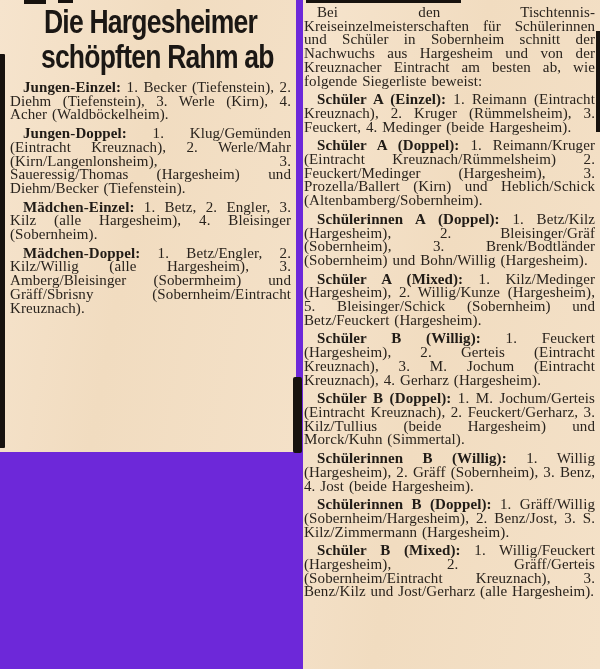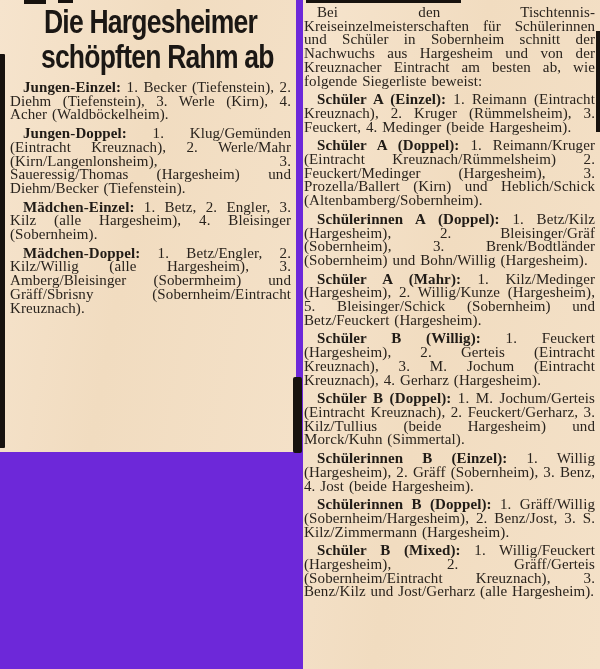--- a/index.html
+++ b/index.html
@@ -114,21 +114,21 @@
 
   <article class="clip clip-right">
     <span class="tear tear-rtop"></span>
     <span class="tear tear-redge"></span>
 
     <p class="intro">Bei den Tischtennis-Kreiseinzelmeisterschaften für Schülerinnen und Schüler in Sobernheim schnitt der Nachwuchs aus Hargesheim und von der Kreuznacher Eintracht am besten ab, wie folgende Siegerliste beweist:</p>
 
     <p class="entry"><strong class="lbl">Schüler A (Einzel):</strong><span> 1. Reimann (Eintracht Kreuznach), 2. Kruger (Rümmelsheim), 3. Feuckert, 4. Medinger (beide Hargesheim).</span></p>
     <p class="entry"><strong class="lbl">Schüler A (Doppel):</strong><span> 1. Reimann/Kruger (Eintracht Kreuznach/Rümmelsheim) 2. Feuckert/Medinger (Hargesheim), 3. Prozella/Ballert (Kirn) und Heblich/Schick (Altenbamberg/Sobernheim).</span></p>
     <p class="entry"><strong class="lbl">Schülerinnen A (Doppel):</strong><span> 1. Betz/Kilz (Hargesheim), 2. Bleisinger/Gräf (Sobernheim), 3. Brenk/Bodtländer (Sobernheim) und Bohn/Willig (Hargesheim).</span></p>
-    <p class="entry"><strong class="lbl">Schüler A (Mahr):</strong><span> 1. Kilz/Medinger (Hargesheim), 2. Willig/Kunze (Hargesheim), 5. Bleisinger/Schick (Sobernheim) und Betz/Feuckert (Hargesheim).</span></p>
+    <p class="entry"><strong class="lbl">Schüler A (Mixed):</strong><span> 1. Kilz/Medinger (Hargesheim), 2. Willig/Kunze (Hargesheim), 5. Bleisinger/Schick (Sobernheim) und Betz/Feuckert (Hargesheim).</span></p>
     <p class="entry"><strong class="lbl">Schüler B (Willig):</strong><span> 1. Feuckert (Hargesheim), 2. Gerteis (Eintracht Kreuznach), 3. M. Jochum (Eintracht Kreuznach), 4. Gerharz (Hargesheim).</span></p>
     <p class="entry"><strong class="lbl">Schüler B (Doppel):</strong><span> 1. M. Jochum/Gerteis (Eintracht Kreuznach), 2. Feuckert/Gerharz, 3. Kilz/Tullius (beide Hargesheim) und Morck/Kuhn (Simmertal).</span></p>
-    <p class="entry"><strong class="lbl">Schülerinnen B (Einzel):</strong><span> 1. Willig (Hargesheim), 2. Gräff (Sobernheim), 3. Benz, 4. Jost (beide Hargesheim).</span></p>
+    <p class="entry"><strong class="lbl">Schülerinnen B (Willig):</strong><span> 1. Willig (Hargesheim), 2. Gräff (Sobernheim), 3. Benz, 4. Jost (beide Hargesheim).</span></p>
     <p class="entry"><strong class="lbl">Schülerinnen B (Doppel):</strong><span> 1. Gräff/Willig (Sobernheim/Hargesheim), 2. Benz/Jost, 3. S. Kilz/Zimmermann (Hargesheim).</span></p>
     <p class="entry"><strong class="lbl">Schüler B (Mixed):</strong><span> 1. Willig/Feuckert (Hargesheim), 2. Gräff/Gerteis (Sobernheim/Eintracht Kreuznach), 3. Benz/Kilz und Jost/Gerharz (alle Hargesheim).</span></p>
   </article>
 
 </div>
 
 </body></html>

